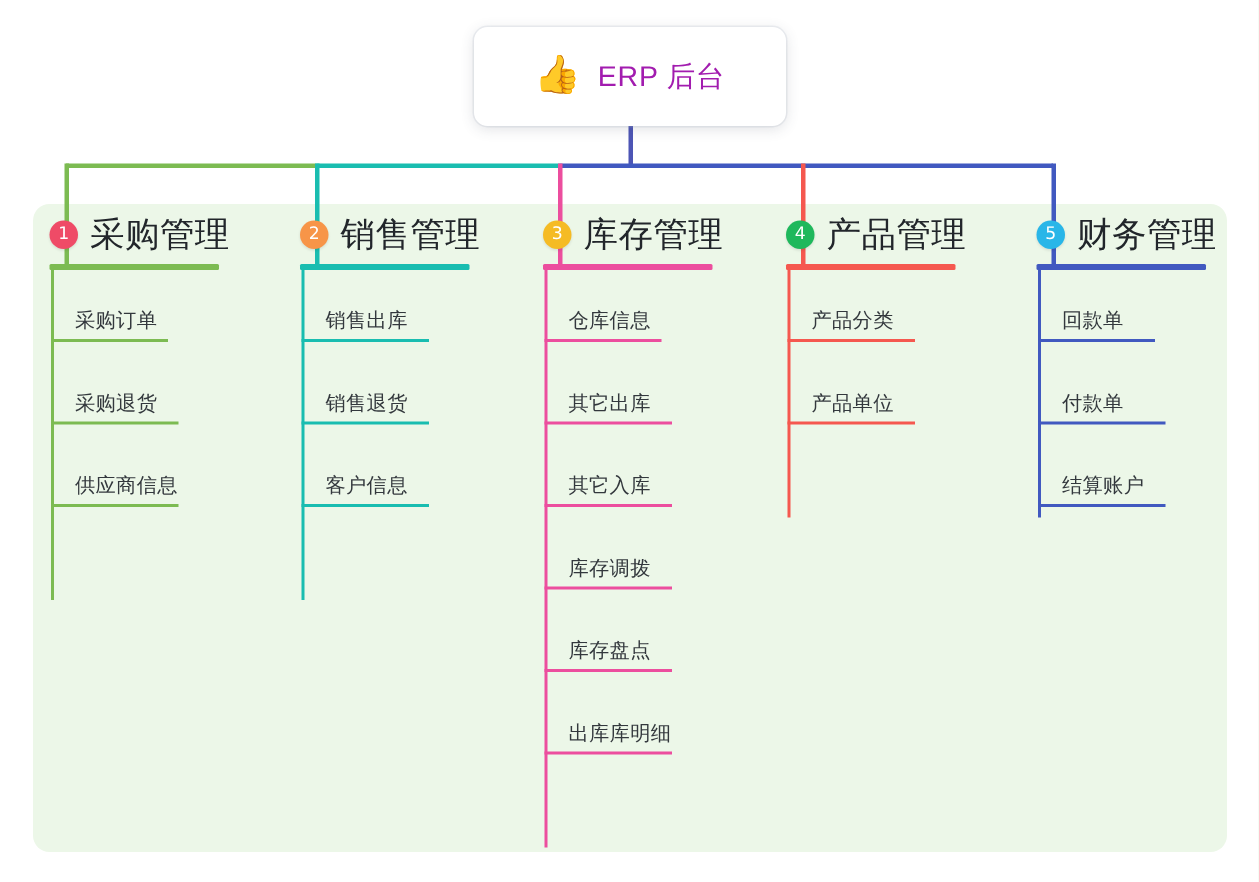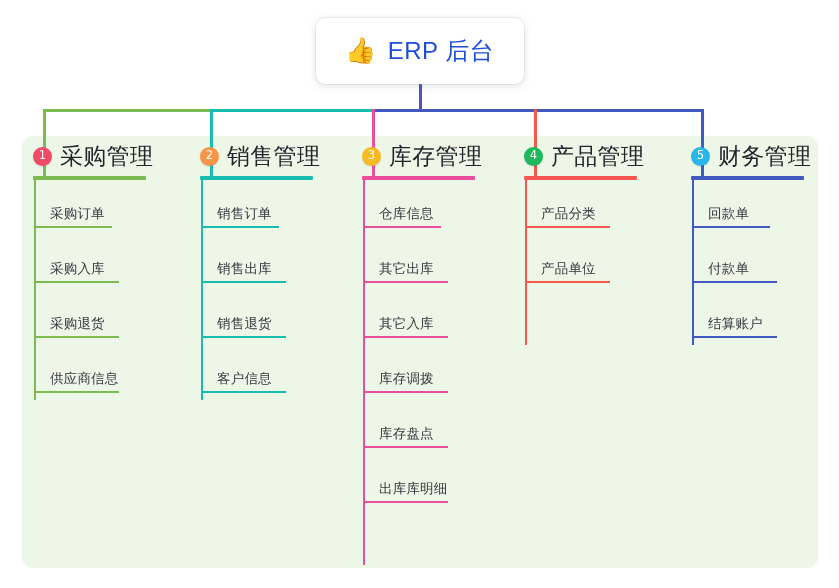--- a/index.html
+++ b/index.html
@@ -20,22 +20,22 @@
     width:208px;height:66px;
     background:#ffffff;
     border-radius:9px;
     box-shadow:0 2px 9px rgba(60,70,90,.16), 0 0 0 1px rgba(180,190,205,.22);
     display:flex;align-items:center;justify-content:center;
     gap:11px;
     z-index:6;
   }
   .root-emoji{font-size:25px;line-height:1;display:block;transform:translateY(-1px);}
   .root-title{
-    font-size:24px;
-    color:#1d4ed8;
+    font-size:19px;
+    color:#a21caf;
     letter-spacing:.5px;
     white-space:nowrap;
   }
 
   
   .conn{position:absolute;z-index:2;}
 
   
   .panel{
     position:absolute;
@@ -130,46 +130,38 @@
           <span class="col-title">采购管理</span>
         </div>
         <div class="col-rule" style="background: rgb(124, 187, 82); width: 113px;"></div>
         <div class="spine" style="background: rgb(124, 187, 82); height: 220px;"></div>
         <div class="items">
           <div class="item">
             <span class="item-label">采购订单</span>
             <div class="item-rule" style="background: rgb(124, 187, 82); width: 78px;"></div>
           </div>
           <div class="item">
-            <span class="item-label">采购入库</span>
-            <div class="item-rule" style="background: rgb(124, 187, 82); width: 85px;"></div>
-          </div>
-          <div class="item">
             <span class="item-label">采购退货</span>
             <div class="item-rule" style="background: rgb(124, 187, 82); width: 85px;"></div>
           </div>
           <div class="item">
             <span class="item-label">供应商信息</span>
             <div class="item-rule" style="background: rgb(124, 187, 82); width: 85px;"></div>
           </div>
         </div>
       </div>
       <div class="col" style="left: 189px;">
         <div class="col-head">
           <span class="badge" style="background: rgb(247, 149, 72);">2</span>
           <span class="col-title">销售管理</span>
         </div>
         <div class="col-rule" style="background: rgb(25, 189, 176); width: 113px;"></div>
         <div class="spine" style="background: rgb(25, 189, 176); height: 220px;"></div>
         <div class="items">
           <div class="item">
-            <span class="item-label">销售订单</span>
-            <div class="item-rule" style="background: rgb(25, 189, 176); width: 78px;"></div>
-          </div>
-          <div class="item">
             <span class="item-label">销售出库</span>
             <div class="item-rule" style="background: rgb(25, 189, 176); width: 85px;"></div>
           </div>
           <div class="item">
             <span class="item-label">销售退货</span>
             <div class="item-rule" style="background: rgb(25, 189, 176); width: 85px;"></div>
           </div>
           <div class="item">
             <span class="item-label">客户信息</span>
             <div class="item-rule" style="background: rgb(25, 189, 176); width: 85px;"></div>

